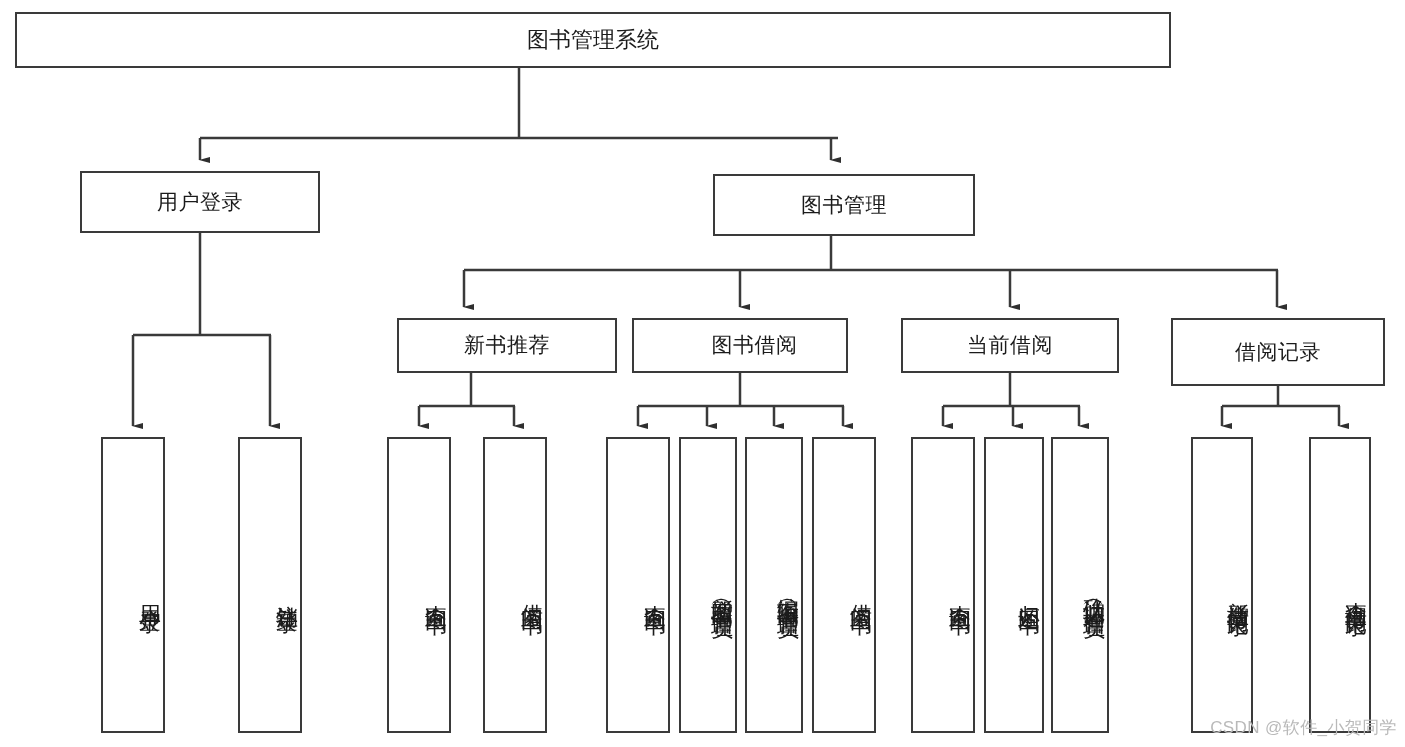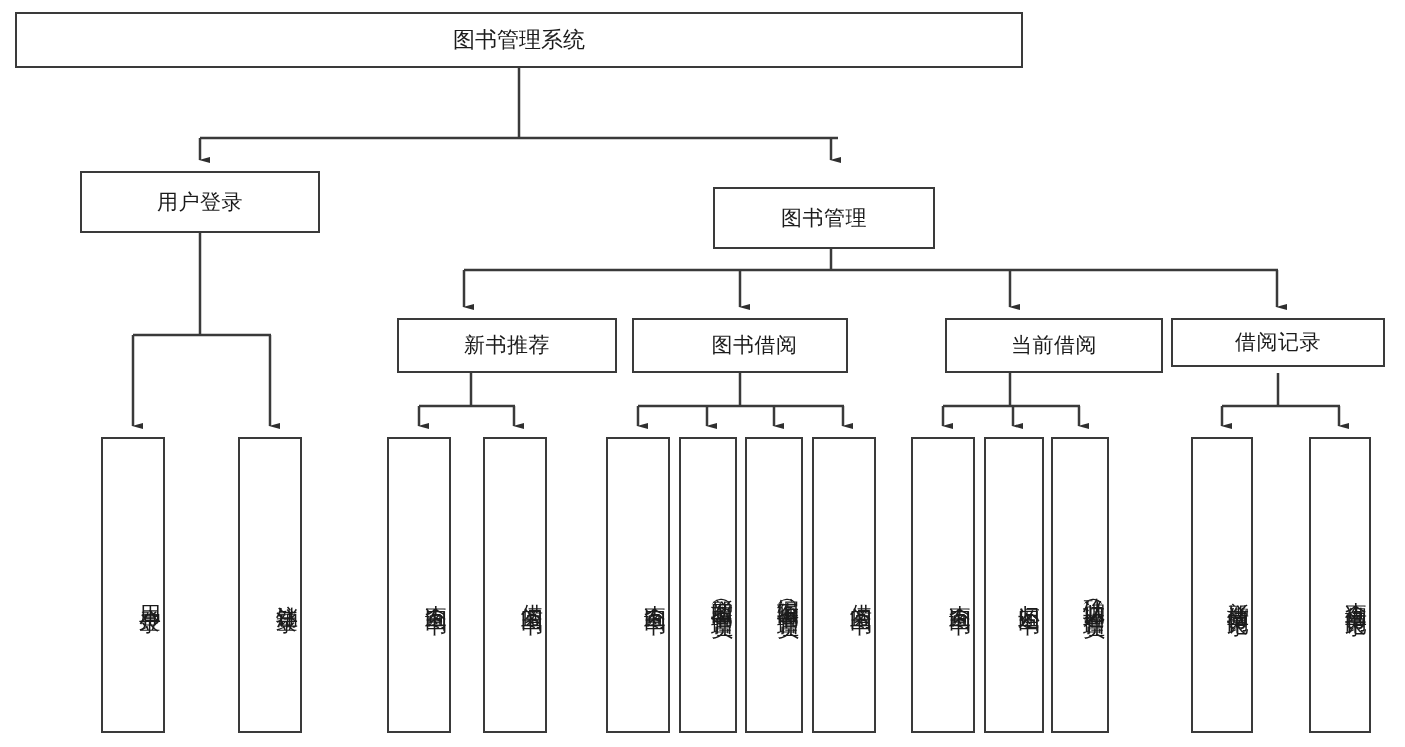--- a/index.html
+++ b/index.html
@@ -108,37 +108,38 @@
       <path d="M1013,406 L1013,426" marker-end="url(#arrow)"></path>
       <path d="M1079,406 L1079,426" marker-end="url(#arrow)"></path>
 
       <path d="M1278,373 L1278,406"></path>
       <path d="M1222,406 L1340,406"></path>
       <path d="M1222,406 L1222,426" marker-end="url(#arrow)"></path>
       <path d="M1339,406 L1339,426" marker-end="url(#arrow)"></path>
     </g>
   </svg>
 
-  <div class="node node-root" id="node-root" style="left: 15px; top: 12px; width: 1008px; height: 56px;">图书管理系统</div>
+  <div class="node node-root" id="node-root" style="left: 15px; top: 12px; width: 1156px; height: 56px;">图书管理系统</div>
 
   <div class="node node-h" id="node-l2-0" style="left: 80px; top: 171px; width: 240px; height: 62px;">用户登录</div>
-  <div class="node node-h" id="node-l2-1" style="left: 713px; top: 187px; width: 222px; height: 62px;">图书管理</div>
+  <div class="node node-h" id="node-l2-1" style="left: 713px; top: 174px; width: 262px; height: 62px;">图书管理</div>
 
   <div class="node node-h" id="node-l3-0" style="left: 361px; top: 318px; width: 220px; height: 55px; margin-left: 36px;">新书推荐</div>
   <div class="node node-h" id="node-l3-1" style="left: 632px; top: 318px; width: 216px; height: 55px; padding-left: 29px;">图书借阅</div>
-  <div class="node node-h" id="node-l3-2" style="left: 901px; top: 318px; width: 218px; height: 55px; margin-left: 44px;">当前借阅</div>
-  <div class="node node-h" id="node-l3-3" style="left: 1171px; top: 318px; width: 214px; height: 49px;">借阅记录</div>
+  <div class="node node-h" id="node-l3-2" style="left: 901px; top: 318px; width: 218px; height: 55px;">当前借阅</div>
+  <div class="node node-h" id="node-l3-3" style="left: 1171px; top: 318px; width: 214px; height: 68px;">借阅记录</div>
 
   <div class="node node-v" id="leaf-0" style="left: 101px; top: 437px; width: 64px; height: 296px;">用户登录</div>
   <div class="node node-v" id="leaf-1" style="left: 238px; top: 437px; width: 64px; height: 296px;">注销登录</div>
   <div class="node node-v" id="leaf-2" style="left: 387px; top: 437px; width: 64px; height: 296px;">查询图书</div>
   <div class="node node-v" id="leaf-3" style="left: 483px; top: 437px; width: 64px; height: 296px;">借阅图书</div>
   <div class="node node-v" id="leaf-4" style="left: 606px; top: 437px; width: 64px; height: 296px;">查询图书</div>
   <div class="node node-v" id="leaf-5" style="left: 679px; top: 437px; width: 58px; height: 296px;">新增图书（管理员）</div>
   <div class="node node-v" id="leaf-6" style="left: 745px; top: 437px; width: 58px; height: 296px;">编辑图书（管理员）</div>
   <div class="node node-v" id="leaf-7" style="left: 812px; top: 437px; width: 64px; height: 296px;">借阅图书</div>
   <div class="node node-v" id="leaf-8" style="left: 911px; top: 437px; width: 64px; height: 296px;">查询图书</div>
   <div class="node node-v" id="leaf-9" style="left: 984px; top: 437px; width: 60px; height: 296px;">归还图书</div>
   <div class="node node-v" id="leaf-10" style="left: 1051px; top: 437px; width: 58px; height: 296px;">确认归还（管理员）</div>
   <div class="node node-v" id="leaf-11" style="left: 1191px; top: 437px; width: 62px; height: 296px;">新增借阅记录</div>
   <div class="node node-v" id="leaf-12" style="left: 1309px; top: 437px; width: 62px; height: 296px;">查询借阅记录</div>
 
+  <div class="watermark">CSDN @软件_小贺同学</div>
 </div>
 
 </body></html>

